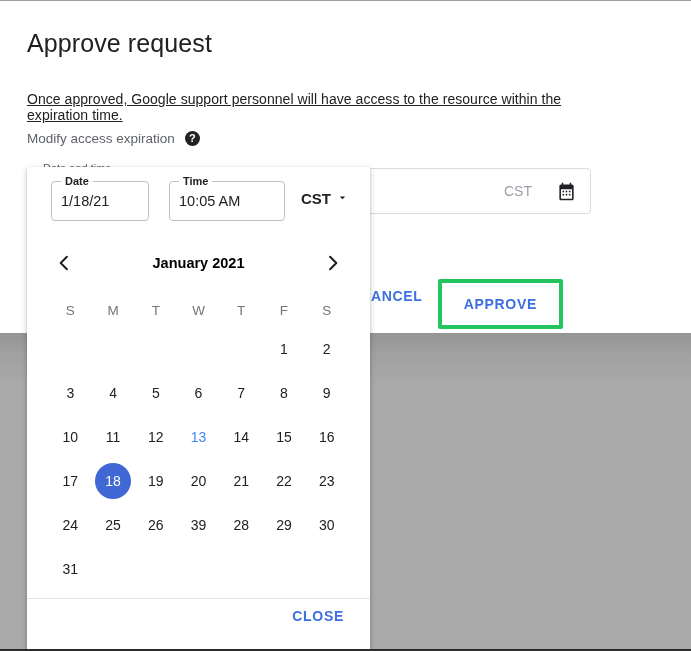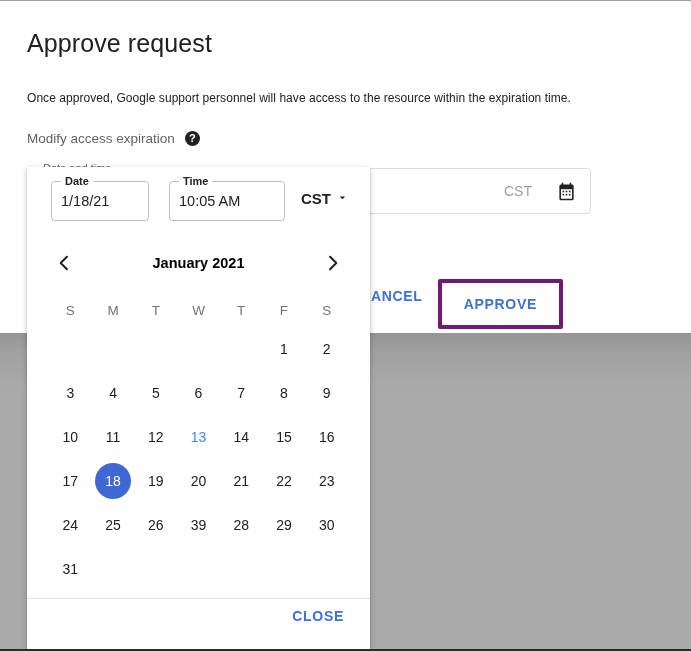--- a/index.html
+++ b/index.html
@@ -60,23 +60,24 @@
     left: 27px;
     top: 28px;
     font-size: 25px;
     color: #202124;
     letter-spacing: 0.1px;
   }
   .dialog-body {
     position: absolute;
     left: 27px;
     top: 90px;
-    font-size: 12px;
+    font-size: 14px;
     color: #202124;
     letter-spacing: 0.05px;
+    text-decoration: underline;
   }
   .modify-row {
     position: absolute;
     left: 27px;
     top: 130px;
     display: flex;
     align-items: center;
     gap: 10px;
   }
   .modify-label {
@@ -145,21 +146,21 @@
     font-weight: bold;
     color: #3c6fe0;
     letter-spacing: 0.7px;
     padding: 9px 12px;
     background: transparent;
     border: none;
     cursor: pointer;
     font-family: "Liberation Sans", sans-serif;
   }
   .btn-approve-wrap {
-    border: 4px solid #701a75;
+    border: 4px solid #22c55e;
     border-radius: 2px;
     padding: 4px 10px;
     background: #ffffff;
     display: inline-block;
   }
 
   
   .picker {
     position: absolute;
     left: 27px;

